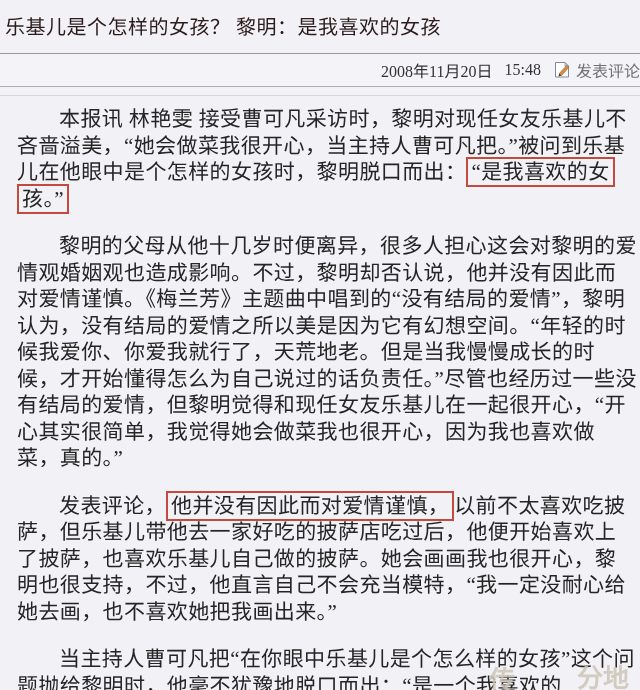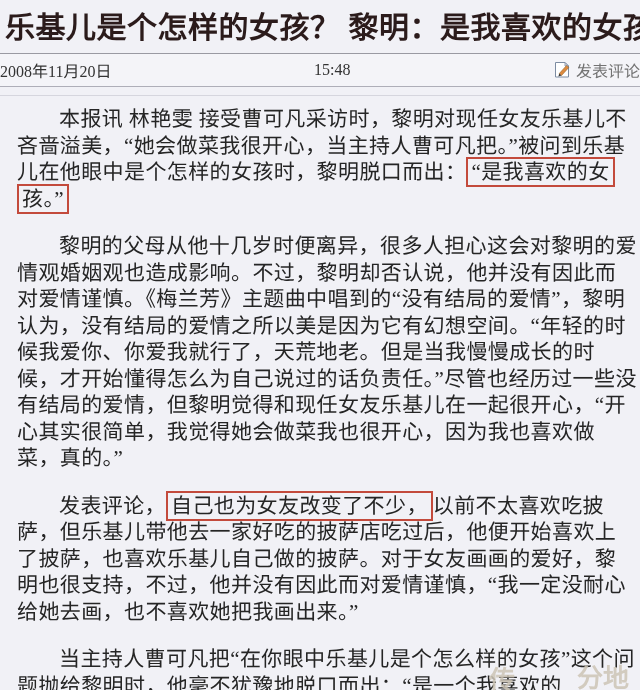--- a/index.html
+++ b/index.html
@@ -10,36 +10,36 @@
     width: 640px;
     height: 690px;
     overflow: hidden;
     position: relative;
     background: #f1f1f6;
     font-family: "Liberation Serif", "DejaVu Serif", serif;
   }
   
   .title {
     padding: 9px 4px 2px 5px;
-    font-size: 30px;
-    font-weight: bold;
+    font-size: 20px;
+    font-weight: normal;
     letter-spacing: 0.5px;
     line-height: 37px;
     color: #2b1b1b;
     white-space: nowrap;
   }
   .meta-bar {
     margin-top: 5px;
     height: 32px;
     background: #f4f4f8;
     border-top: 1px solid #9a9aa2;
     border-bottom: 1px solid #aeaeb8;
     display: flex;
     align-items: center;
-    justify-content: space-between;
+    justify-content: flex-end;
     gap: 12px;
     font-size: 16px;
     color: #333333;
   }
   .meta-sub {
     height: 8px;
     border-bottom: 1px solid #d6d6de;
   }
   .meta-bar .src-group { display: inline-flex; align-items: center; gap: 4px; }
   .comment-link {
@@ -101,18 +101,18 @@
       <path d="M6.2 12.6 L5.4 15.6 L8.5 14.6 z" fill="#3a3a3a"></path>
     </svg>
     <span>发表评论</span>
   </a>
 </div>
 <div class="meta-sub"></div>
 
 <div class="article" id="article-body">
     <p><span>本报讯 林艳雯 接受曹可凡采访时，黎明对现任女友乐基儿不吝啬溢美，“她会做菜我很开心，当主持人曹可凡把。”被问到乐基儿在他眼中是个怎样的女孩时，黎明脱口而出：</span><span class="hl">“是我喜欢的女孩。”</span></p>
     <p><span>黎明的父母从他十几岁时便离异，很多人担心这会对黎明的爱情观婚姻观也造成影响。不过，黎明却否认说，他并没有因此而对爱情谨慎。《梅兰芳》主题曲中唱到的“没有结局的爱情”，黎明认为，没有结局的爱情之所以美是因为它有幻想空间。“年轻的时候我爱你、你爱我就行了，天荒地老。但是当我慢慢成长的时候，才开始懂得怎么为自己说过的话负责任。”尽管也经历过一些没有结局的爱情，但黎明觉得和现任女友乐基儿在一起很开心，“开心其实很简单，我觉得她会做菜我也很开心，因为我也喜欢做菜，真的。”</span></p>
-    <p><span>发表评论，</span><span class="hl">自己也为女友改变了不少，</span><span>以前不太喜欢吃披萨，但乐基儿带他去一家好吃的披萨店吃过后，他便开始喜欢上了披萨，也喜欢乐基儿自己做的披萨。对于女友画画的爱好，黎明也很支持，不过，他并没有因此而对爱情谨慎，“我一定没耐心给她去画，也不喜欢她把我画出来。”</span></p>
+    <p><span>发表评论，</span><span class="hl">他并没有因此而对爱情谨慎，</span><span>以前不太喜欢吃披萨，但乐基儿带他去一家好吃的披萨店吃过后，他便开始喜欢上了披萨，也喜欢乐基儿自己做的披萨。她会画画我也很开心，黎明也很支持，不过，他直言自己不会充当模特，“我一定没耐心给她去画，也不喜欢她把我画出来。”</span></p>
     <p><span>当主持人曹可凡把“在你眼中乐基儿是个怎么样的女孩”这个问题抛给黎明时，他毫不犹豫地脱口而出：“是一个我喜欢的</span></p>
   </div>
 
 <span class="wm wm-1">传</span>
 <span class="wm wm-2">分地</span>
 
 </body></html>

